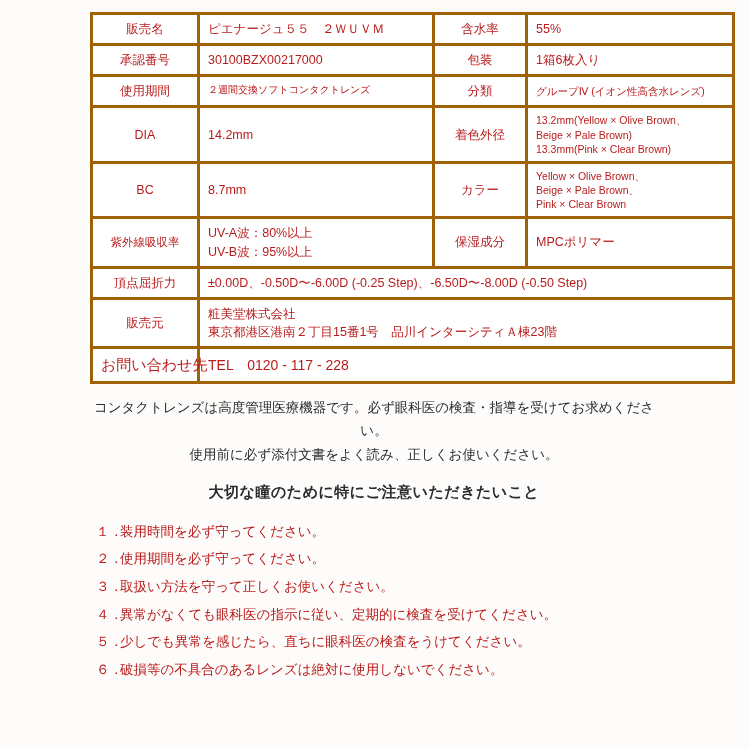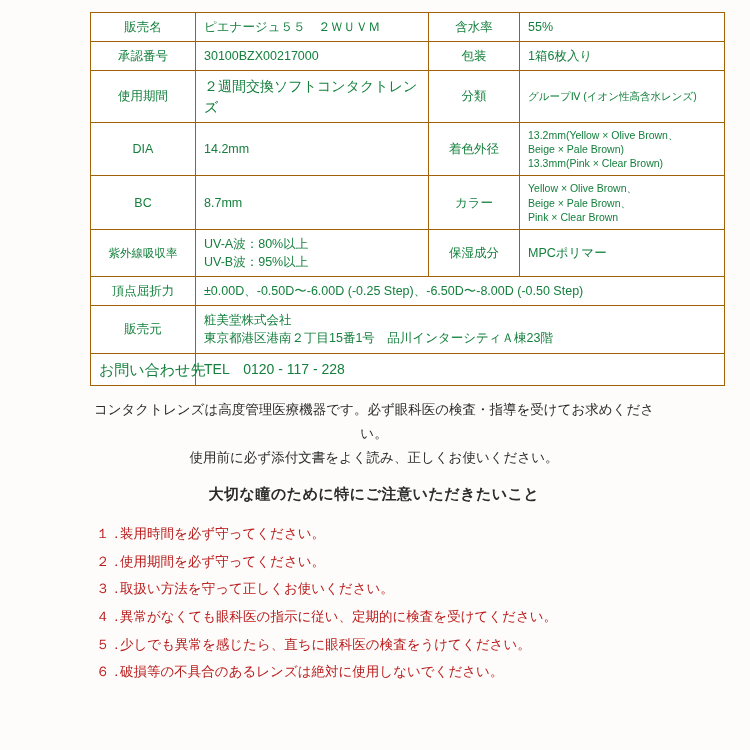--- a/index.html
+++ b/index.html
@@ -28,46 +28,47 @@
     letter-spacing: 0.2px;
     color: #2b2b2b;
   }
   table.spec {
     border-collapse: collapse;
     width: 568px;
     table-layout: fixed;
     background: #fff;
   }
   table.spec td {
-    border: 1px solid #a16207;
+    border: 3px solid #a16207;
     padding: 5px 8px;
     vertical-align: middle;
     font-size: 12.5px;
     line-height: 1.45;
-    color: #15803d;
+    color: #b91c1c;
   }
   td.label {
     text-align: center;
     white-space: nowrap;
   }
   td.label.sm {
     font-size: 15px;
   }
   td.label.md {
     font-size: 11.5px;
   }
   td.value {
     text-align: left;
   }
   td.value.sm {
     font-size: 10.5px;
     line-height: 1.35;
   }
   td.value.md {
-    font-size: 14px;
+    font-size: 10px;
+    font-family: Liberation Mono, monospace;
   }
   .w-label1 { width: 88px; }
   .w-val1 { width: 216px; }
   .w-label2 { width: 74px; }
   .w-val2 { width: 188px; }
   .nowrapcell { white-space: nowrap; }
 
   .notes {
     margin-top: 12px;
     text-align: center;

